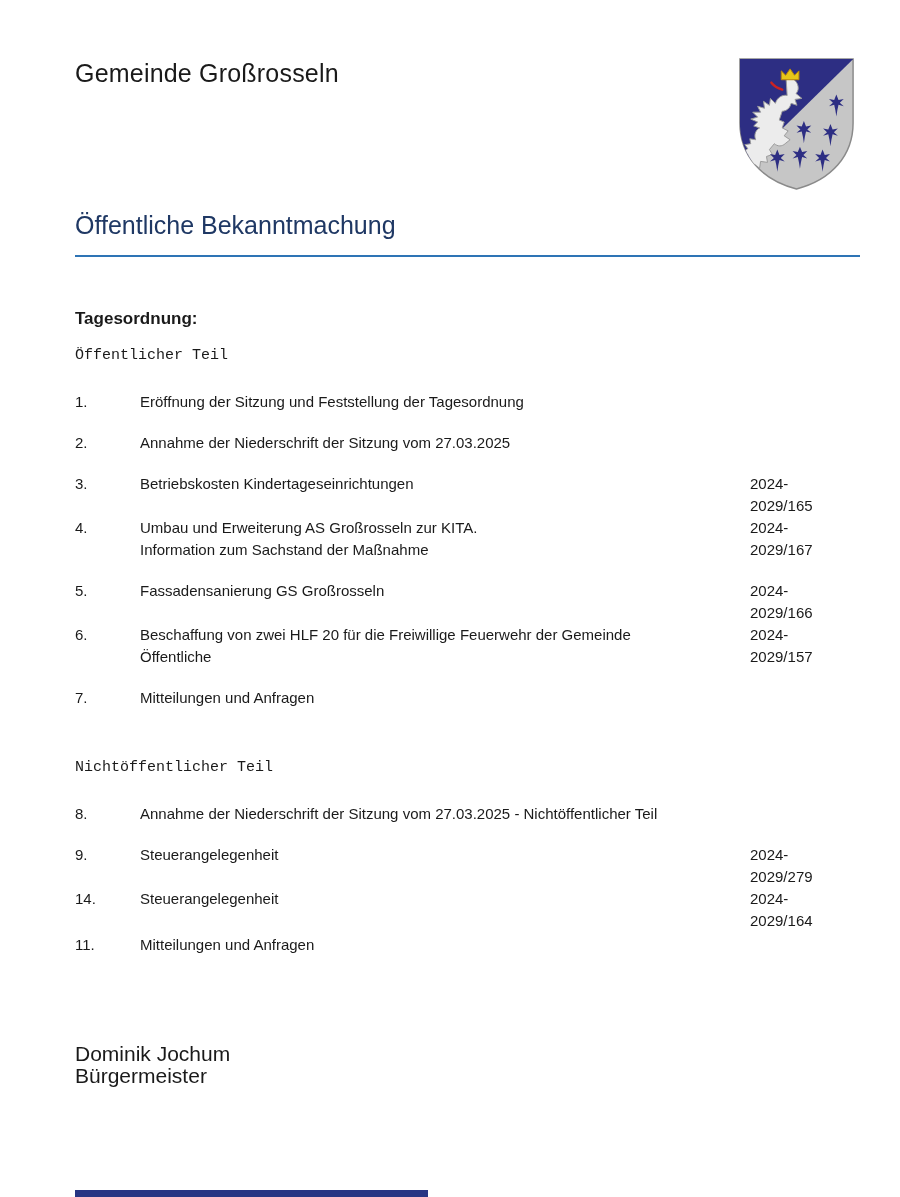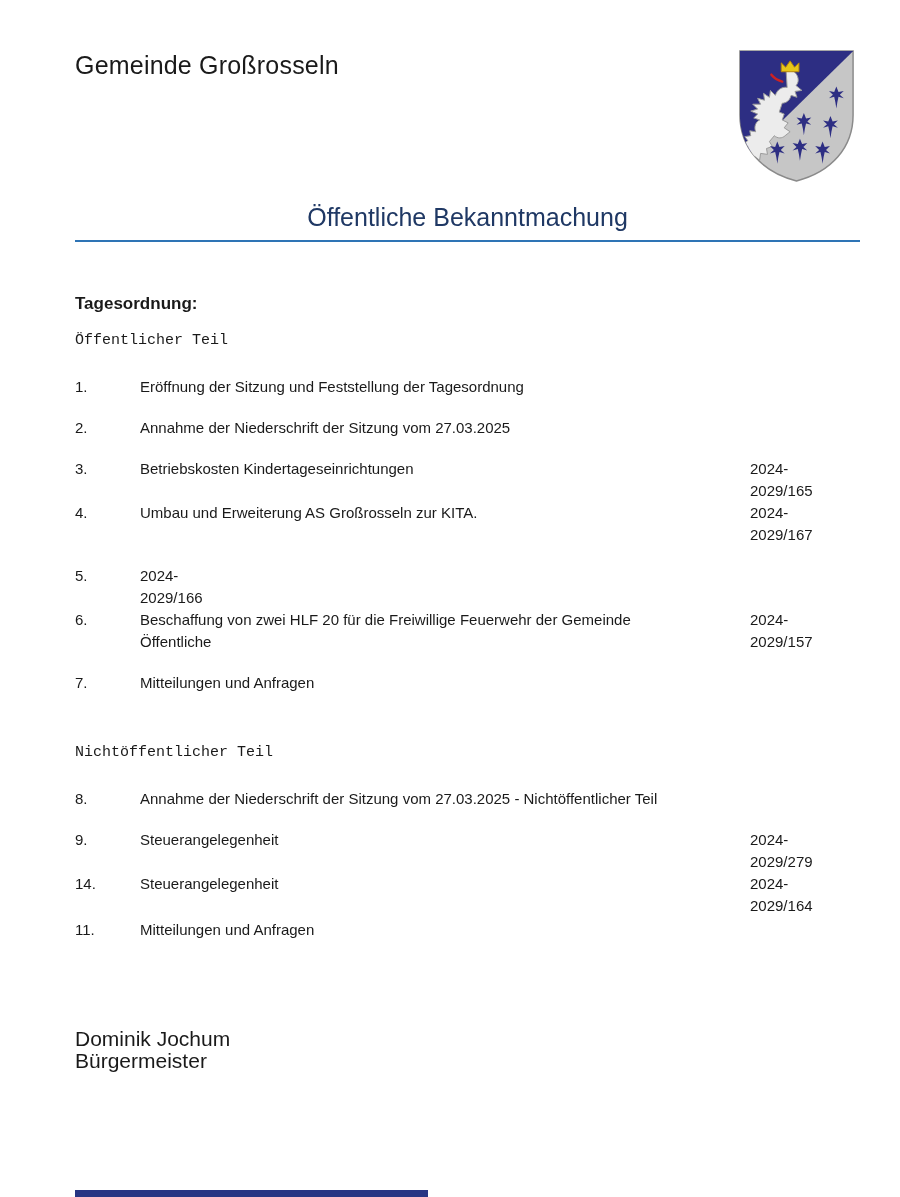--- a/index.html
+++ b/index.html
@@ -17,41 +17,40 @@
   body{
     width:900px;height:1197px;
     background:#ffffff;
     position:relative;
     overflow:hidden;
     font-family:"Liberation Sans", sans-serif;
     color:var(--body-text);
   }
   .content{
     position:absolute;
-    left:75px; top:0;
+    left:75px; top:8px;
     width:785px;
   }
   .org-name{
     margin-top:48px;
     font-size:25px;
     line-height:34px;
     letter-spacing:.2px;
   }
   .crest{
     position:absolute;
     left:660px; top:45px;   
     width:123px; height:142px;
   }
   .doc-title{
     margin-top:118px;
-    text-align:center;
     font-size:25px;
     line-height:34px;
     color:var(--title-text);
-    padding-bottom:6px;
+    padding-bottom:13px;
     border-bottom:2px solid var(--rule);
   }
   .intro{
     margin-top:50px;
     font-size:15px;
     line-height:22px;
   }
   .agenda-heading{
     margin-top:31px;
     font-size:17px;
@@ -175,29 +174,33 @@
     <div class="ref">
       <div>2024-</div>
       <div>2029/165</div>
     </div>
   </div>
 
   <div class="item">
     <div class="num">4.</div>
     <div class="txt">
       <div>Umbau und Erweiterung AS Großrosseln zur KITA.</div>
+      <div>Information zum Sachstand der Maßnahme</div>
     </div>
     <div class="ref">
       <div>2024-</div>
       <div>2029/167</div>
     </div>
   </div>
 
   <div class="item tight">
     <div class="num">5.</div>
+    <div class="txt">
+        <div>Fassadensanierung GS Großrosseln</div>
+      </div>
     <div class="ref">
       <div>2024-</div>
       <div>2029/166</div>
     </div>
   </div>
 
   <div class="item">
     <div class="num">6.</div>
     <div class="txt">
       <div>Beschaffung von zwei HLF 20 für die Freiwillige Feuerwehr der Gemeinde</div>

